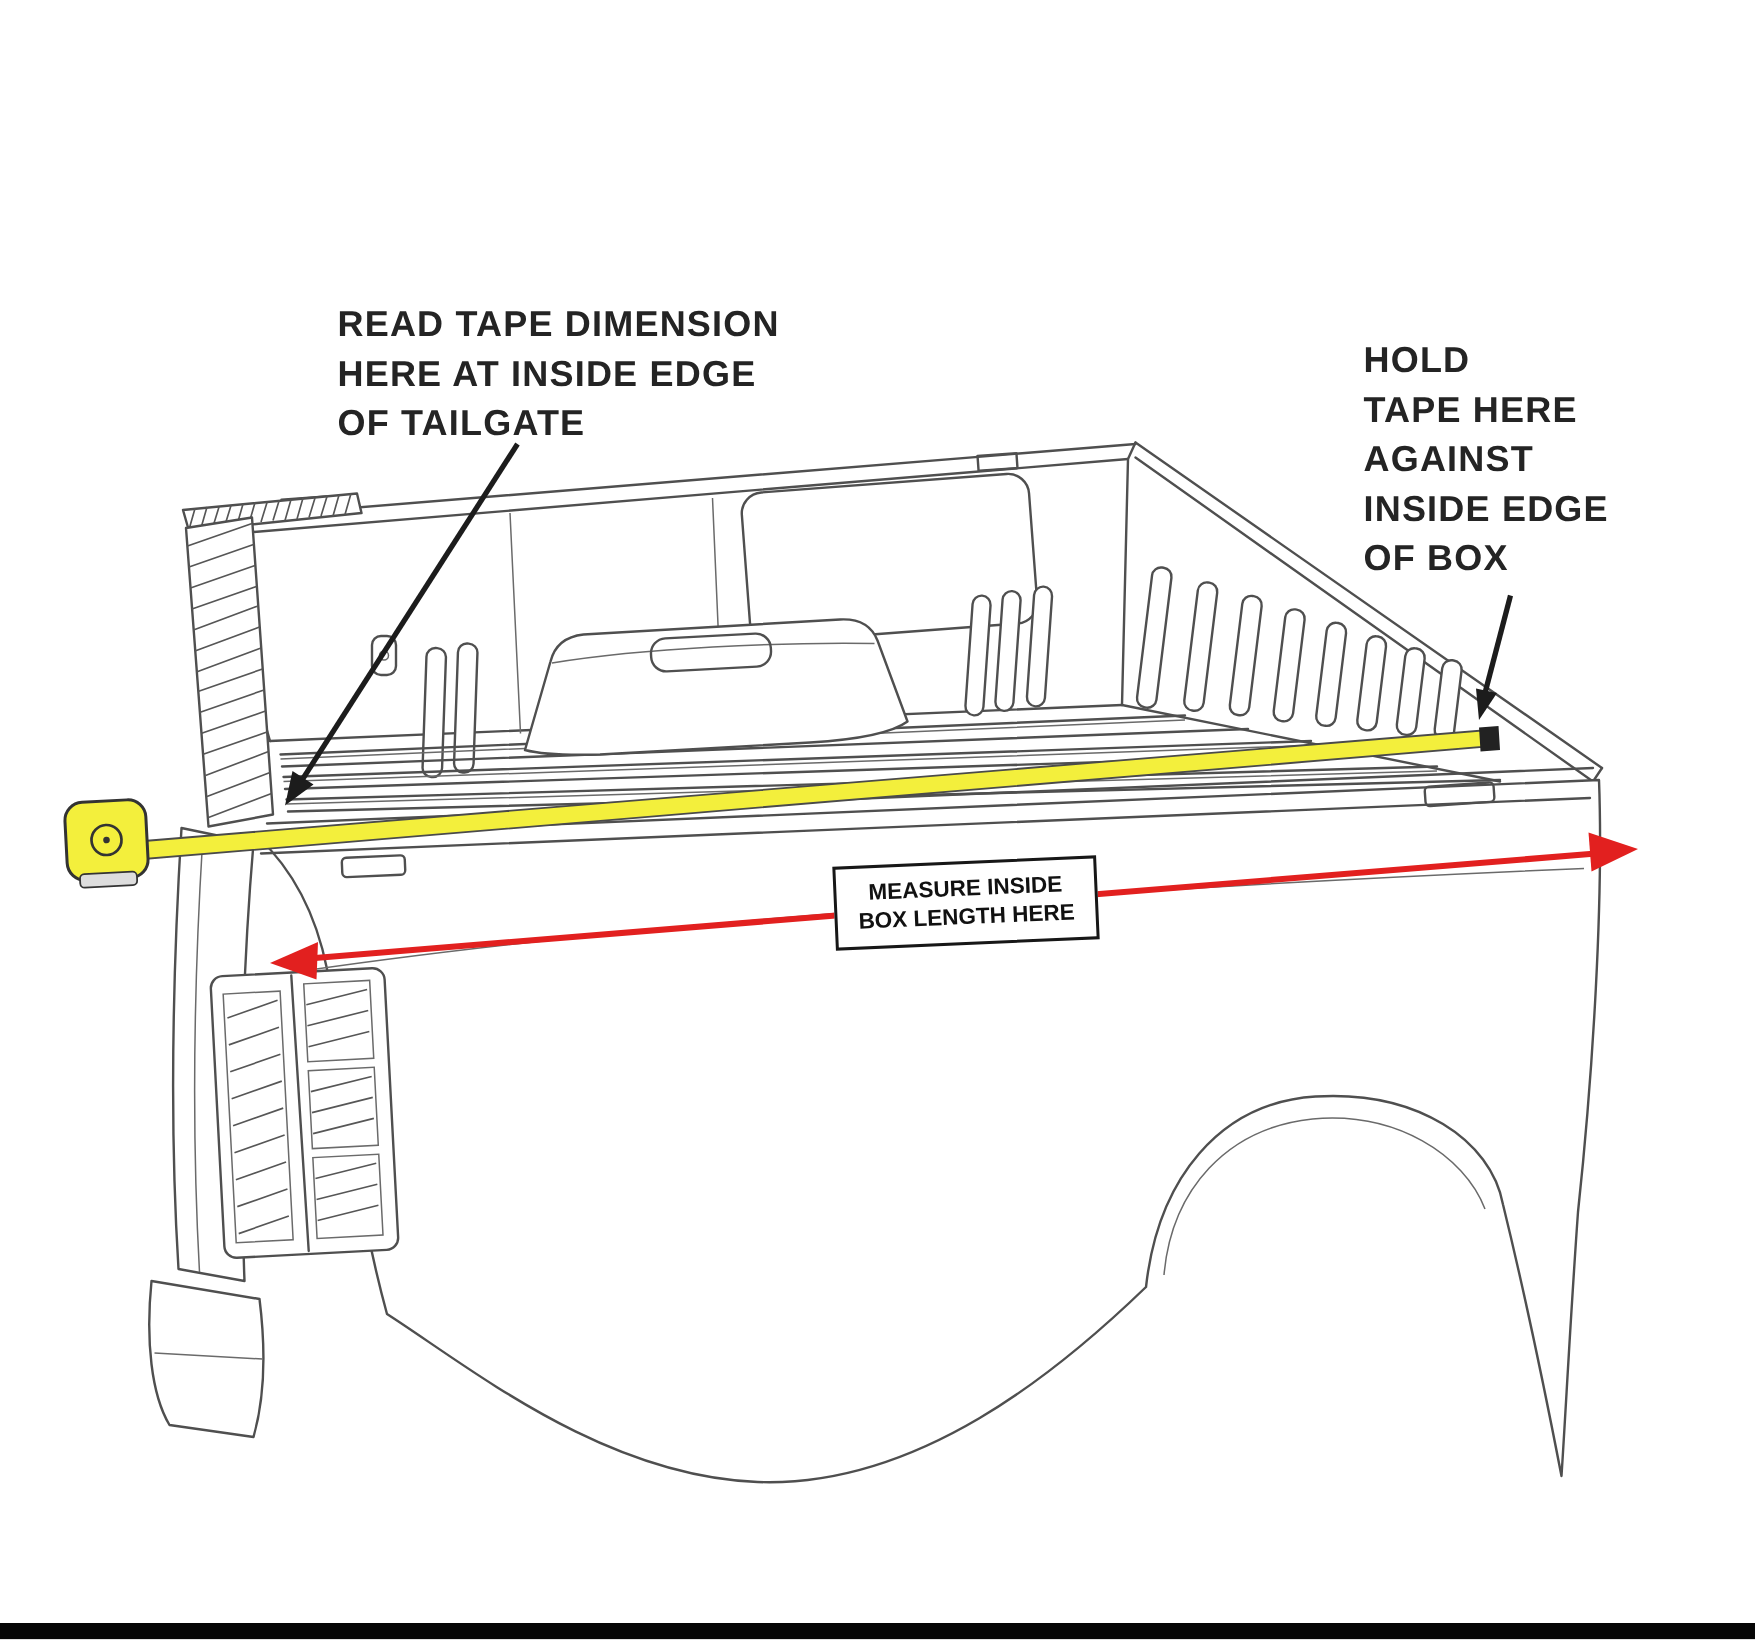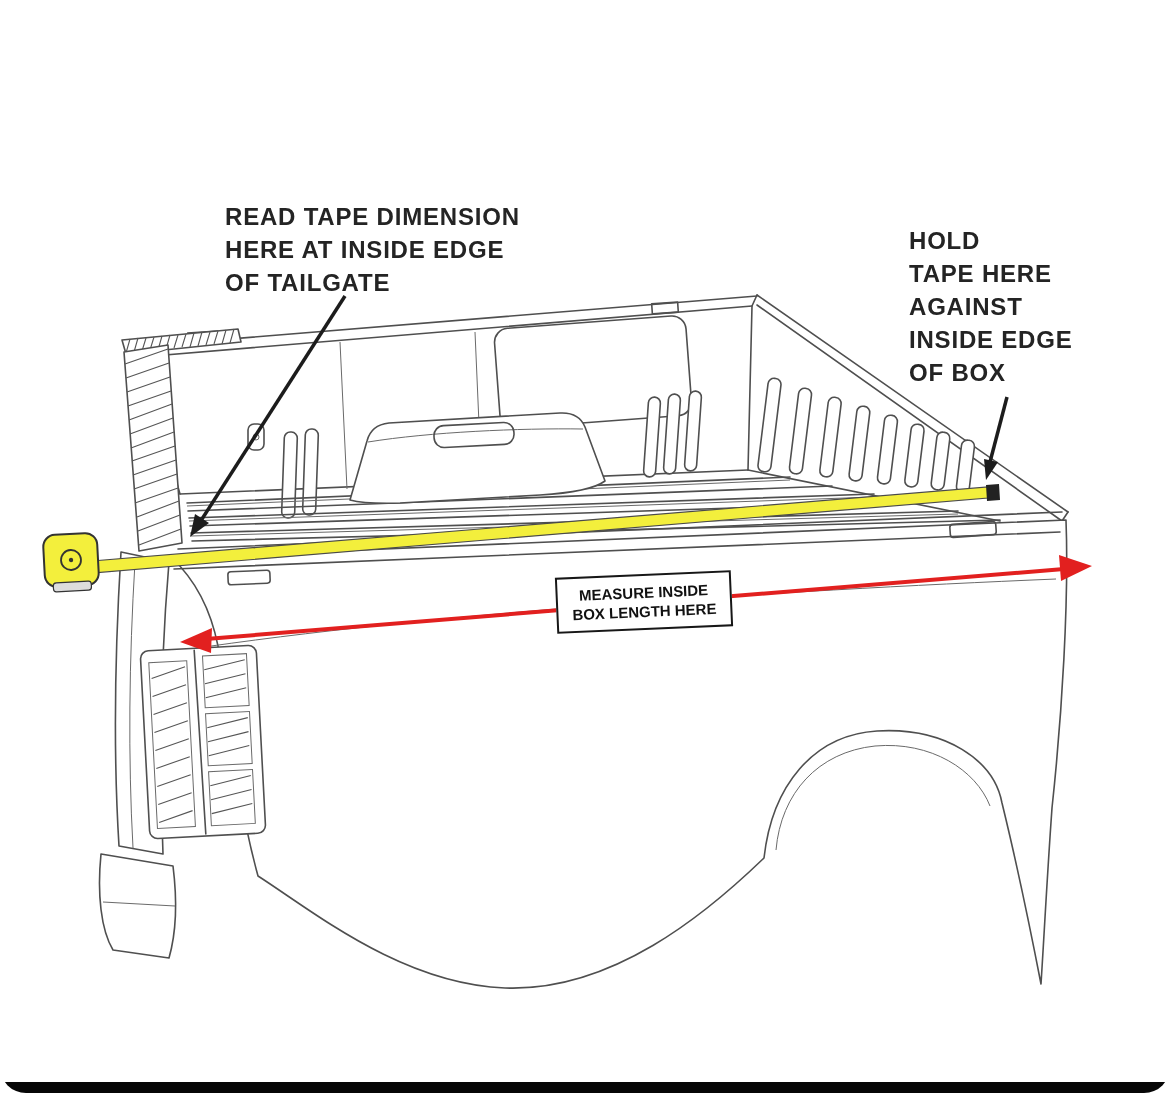--- a/index.html
+++ b/index.html
@@ -1,17 +1,17 @@
 <!DOCTYPE html>
 <html><head>
 <meta charset="utf-8">
 <style>
   html,body{margin:0;padding:0;background:#fff;}
   .stage{position:relative;width:1170px;height:1093px;background:#ffffff;
-         font-family:"Liberation Sans",sans-serif;overflow:hidden;border-radius:26px;}
+         font-family:"Liberation Sans",sans-serif;overflow:hidden;}
   .stage svg{position:absolute;left:0;top:0;}
   .note{position:absolute;font-weight:700;font-size:24px;line-height:33px;
         letter-spacing:.8px;color:#242424;white-space:pre-line;}
   .measure-box{position:absolute;left:556px;top:574px;width:168px;
         background:#fff;border:2px solid #171717;transform:rotate(-2.5deg);
         text-align:center;font-weight:700;font-size:15px;line-height:19px;
         padding:7px 2px;color:#111;white-space:pre-line;}
   .bottom-bar{position:absolute;left:0;top:1082px;width:1170px;height:11px;background:#060606;}
   
   .ln{fill:none;stroke:#4f4f4f;stroke-width:1.6;stroke-linecap:round;stroke-linejoin:round;}

